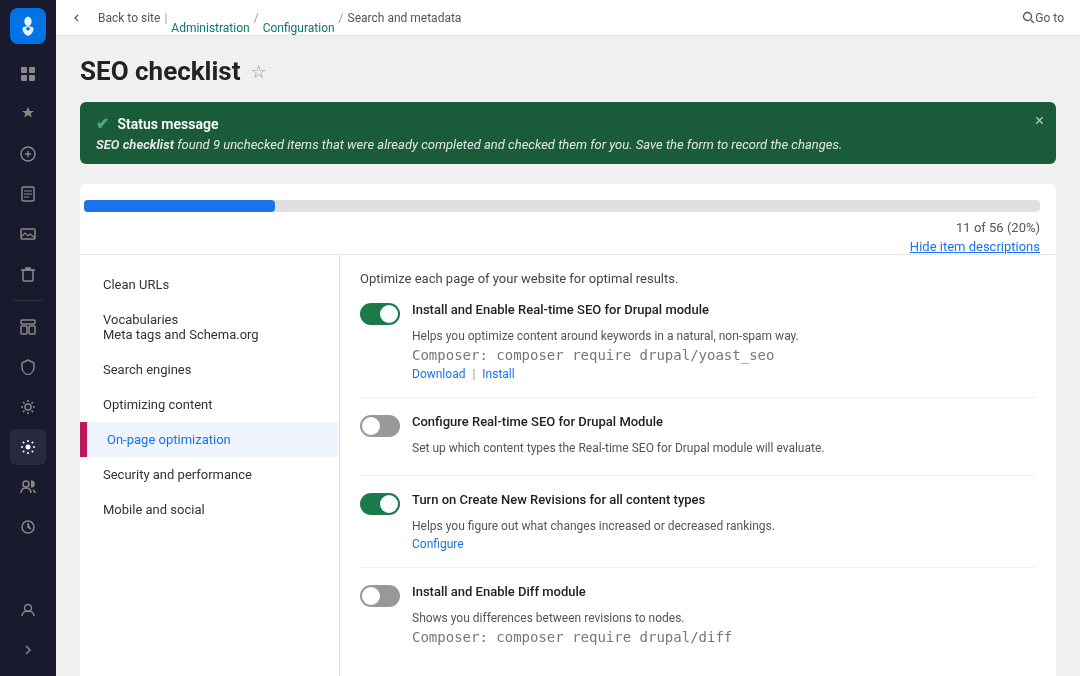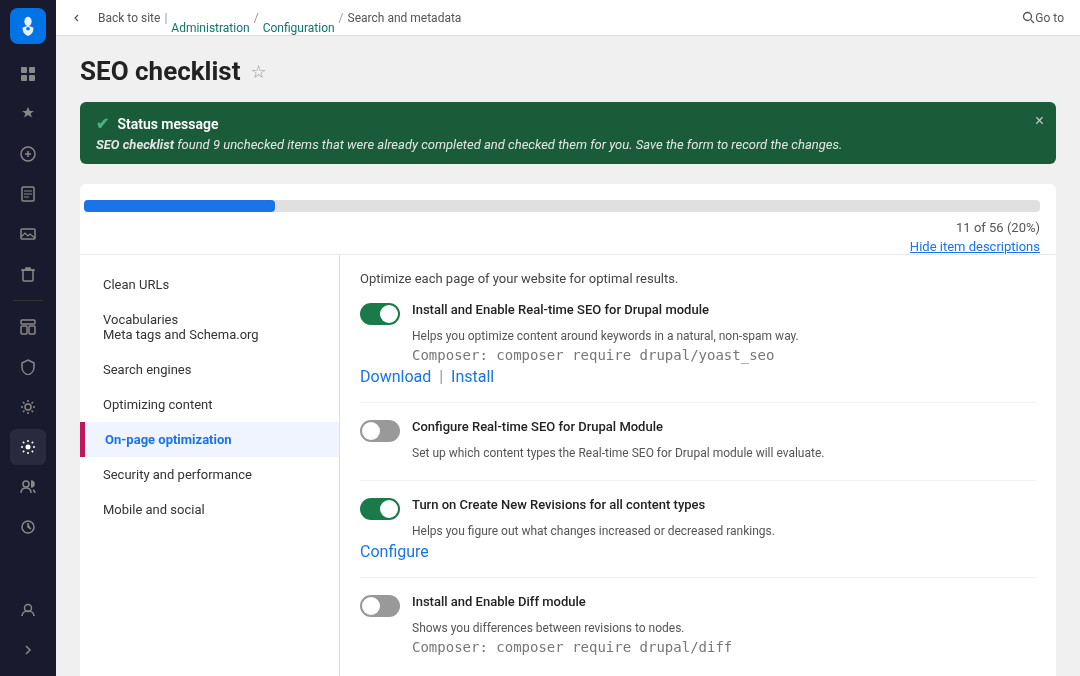--- a/index.html
+++ b/index.html
@@ -101,23 +101,23 @@
     }
     .nav-item {
       padding: 10px 20px;
       font-size: 13px;
       color: #333;
       cursor: pointer;
       border-left: 3px solid transparent;
     }
     .nav-item.active {
       color: #1a73e8;
-      border-left: 5px solid #be185d;
+      border-left: 7px solid #be185d;
       background: #f0f4ff;
-      font-weight: 700;
+      font-weight: 400;
     }
 
     
     .checklist-content { flex: 1; padding: 16px 20px; overflow-y: auto; }
 
     .content-intro { font-size: 13px; color: #444; margin-bottom: 16px; }
 
     .checklist-item { margin-bottom: 16px; padding-bottom: 16px; border-bottom: 1px solid #f0f0f0; }
     .checklist-item:last-child { border-bottom: none; }
 
@@ -144,21 +144,21 @@
       background: #fff;
       top: 2px;
       transition: left 0.2s;
     }
     .toggle.on::after { left: 20px; }
     .toggle.off::after { left: 2px; }
 
     .item-label { font-size: 13px; font-weight: 500; color: #222; }
     .item-desc { font-size: 12px; color: #555; margin-bottom: 4px; margin-left: 52px; }
     .item-composer { font-size: 14px; color: #777; font-family: monospace; margin-bottom: 4px; margin-left: 52px; }
-    .item-links { font-size: 16px; }
+    .item-links { margin-left: 52px; font-size: 12px; }
     .item-links a { color: #1a73e8; text-decoration: none; }
     .item-links .sep { color: #999; margin: 0 4px; }
 
     
     .progress-wrapper {
       background: #fff;
       border-radius: 6px 6px 0 0;
       padding: 16px 16px 0 4px;
       border-bottom: 1px solid #e8e8e8;
     }

